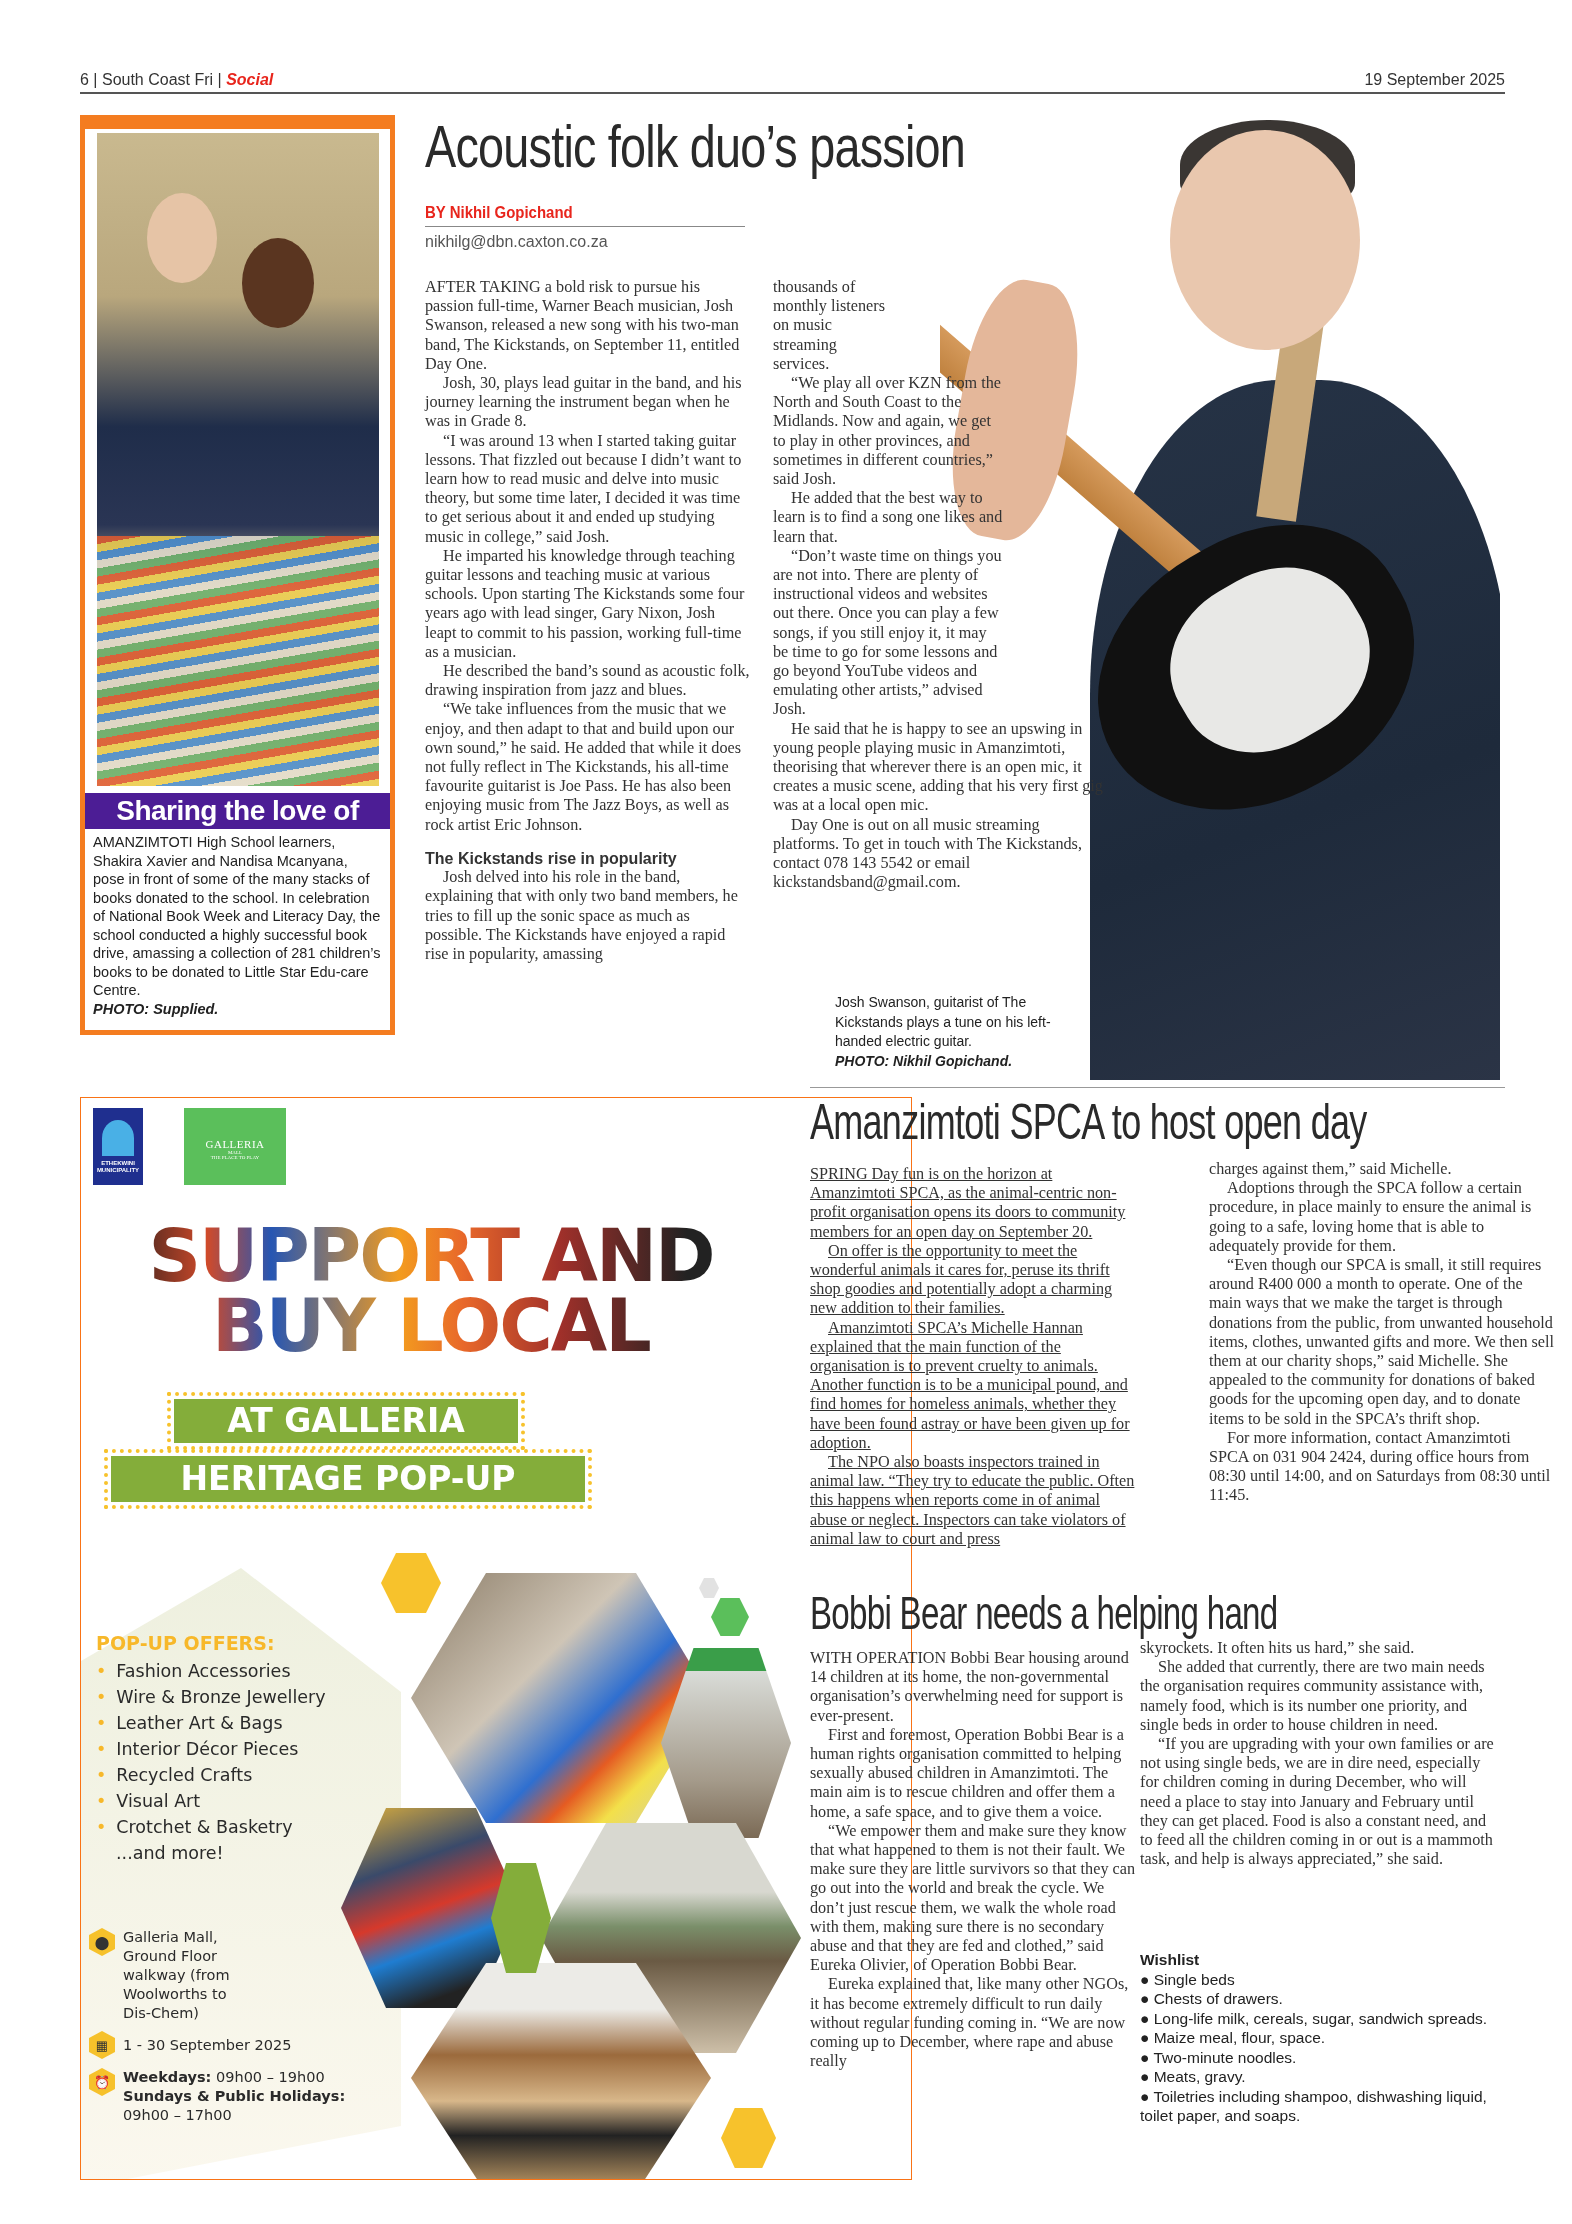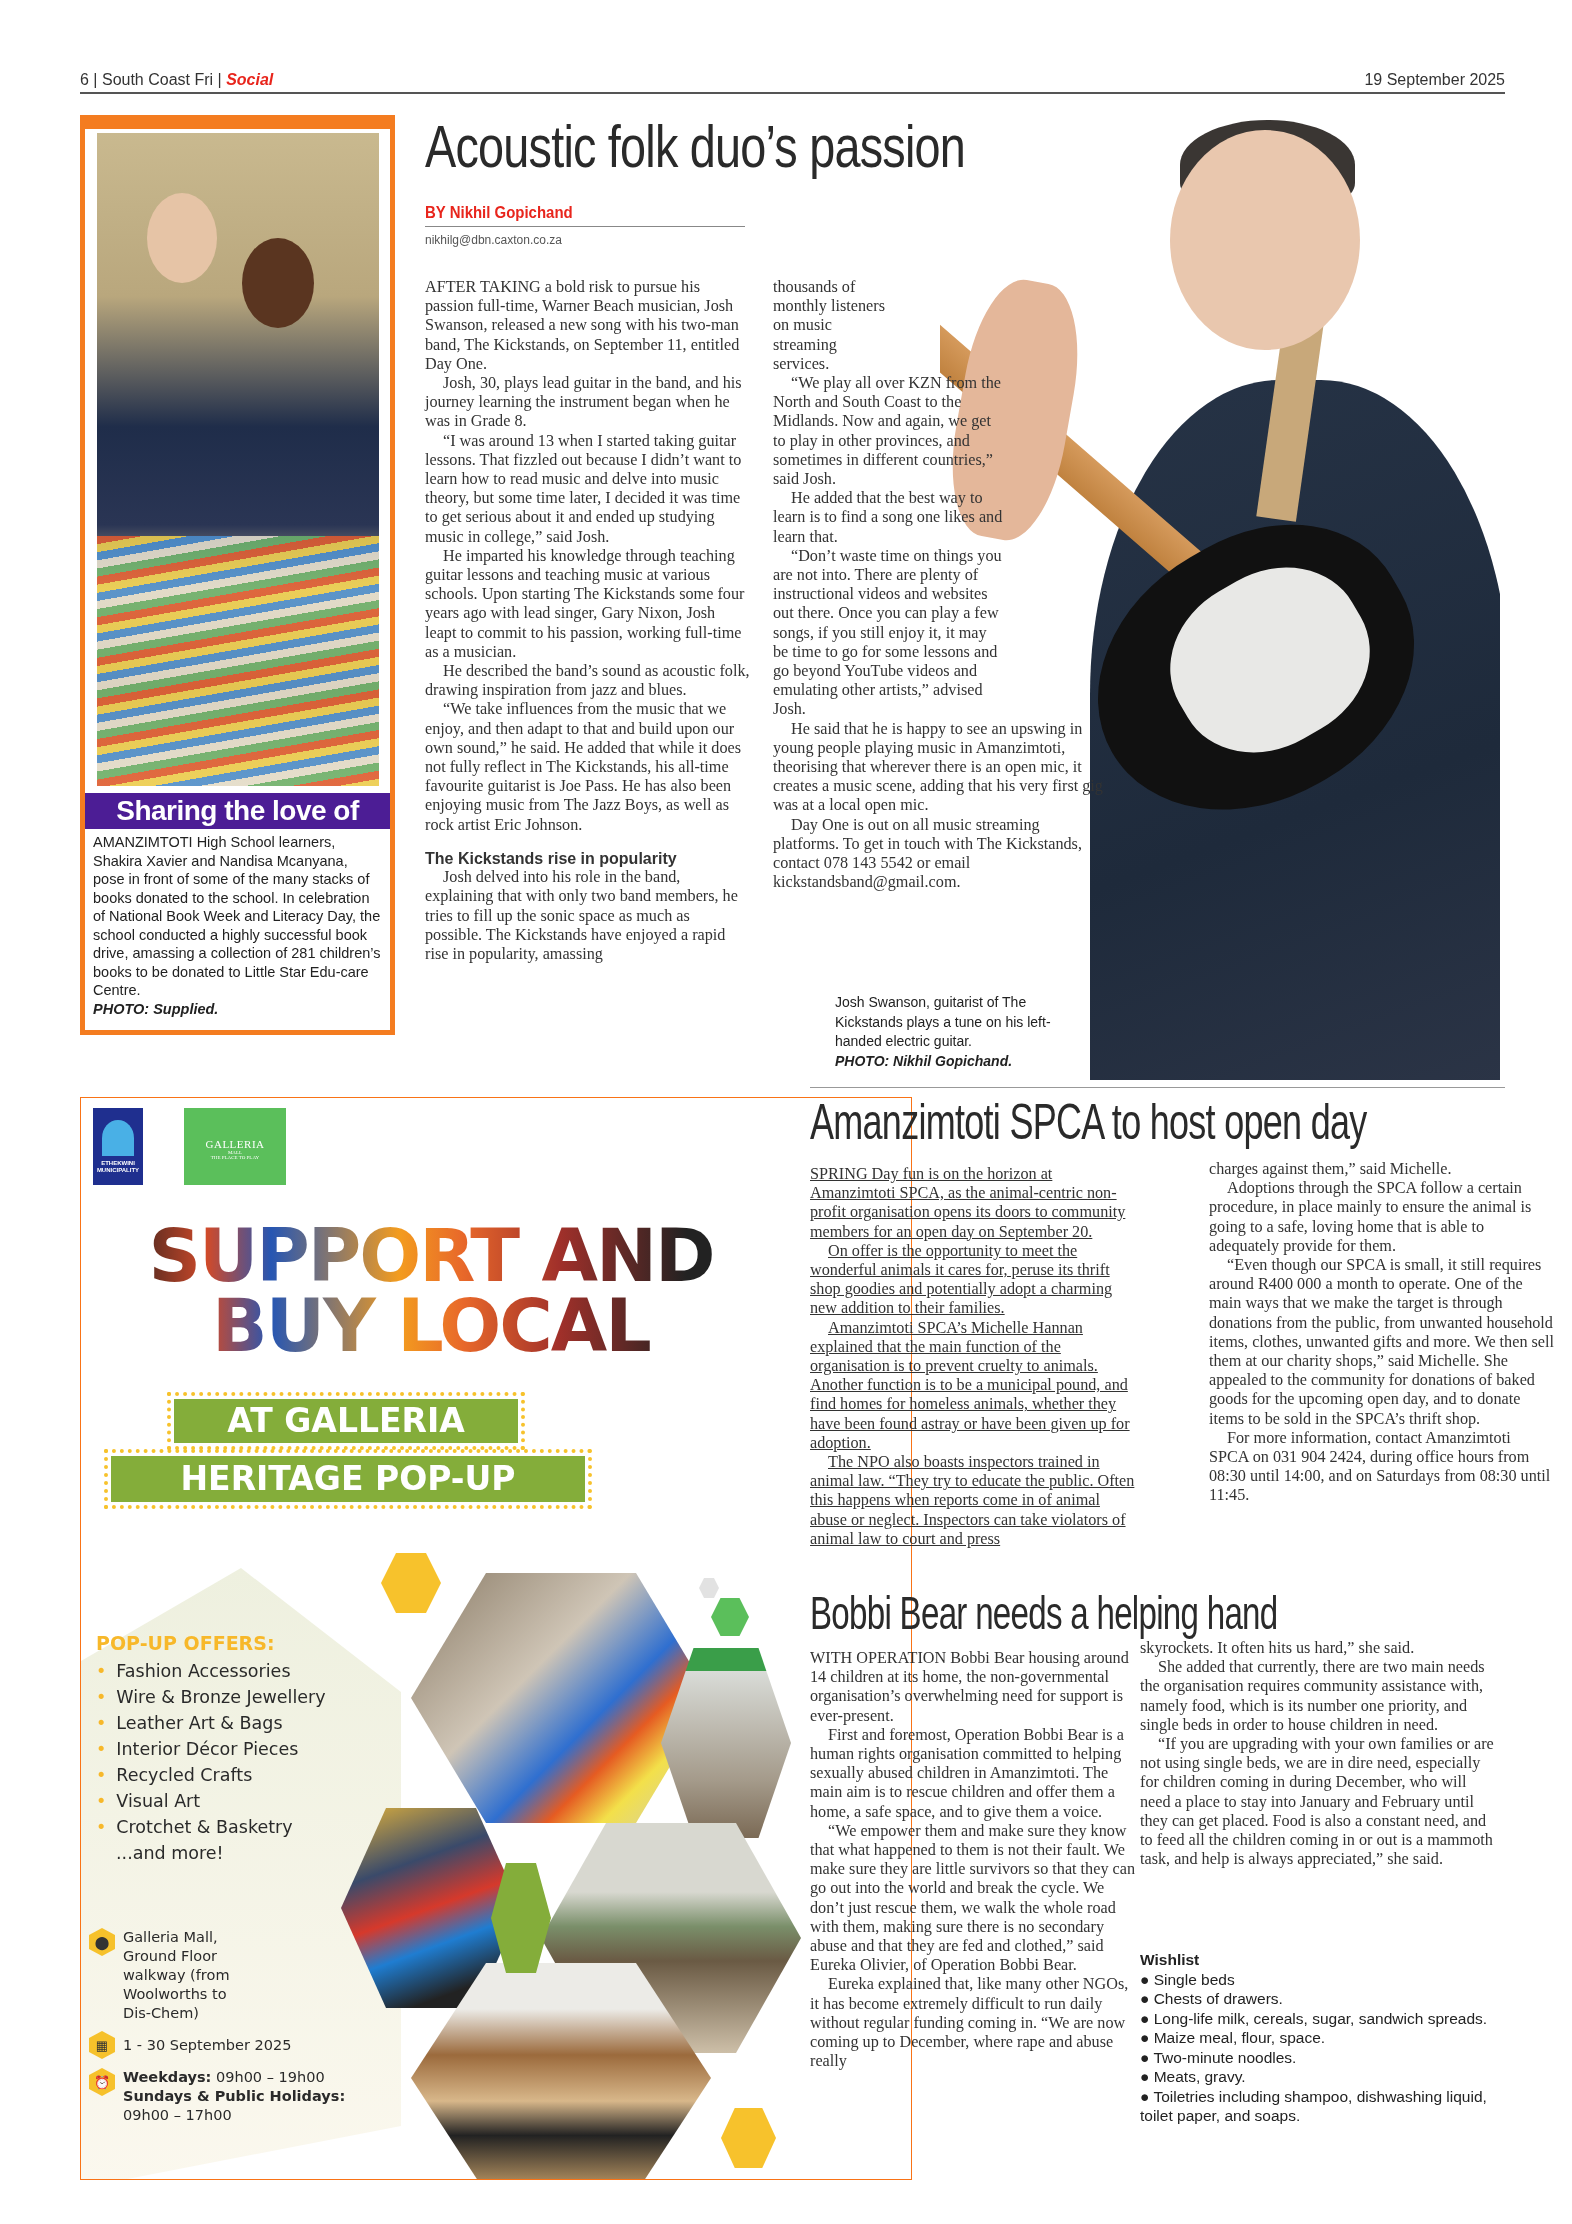--- a/index.html
+++ b/index.html
@@ -18,21 +18,21 @@
   .photo .books { position: absolute; left: 0; bottom: 0; width: 100%; height: 250px; background: repeating-linear-gradient(170deg, #e35a2e 0 8px, #f2d24d 8px 16px, #4a8fd1 16px 24px, #e8e2d0 24px 32px, #6bb36a 32px 40px); opacity: 0.85; }
   .photo-box .caption-title { position: absolute; left: 0; top: 664px; width: 100%; height: 36px; background: #4c1d95; color: #fff; font-family: "Liberation Sans", sans-serif; font-weight: bold; font-size: 28px; letter-spacing: -0.5px; text-align: center; line-height: 36px; }
   .photo-box .caption-body { position: absolute; left: 8px; top: 704px; width: 288px; height: 198px; font-family: "Liberation Sans", sans-serif; font-size: 14.5px; line-height: 18.5px; color: #222; }
   .photo-credit { font-weight: bold; font-style: italic; display: block; }
 
   
   .headline { position: absolute; font-family: "Liberation Sans", sans-serif; font-weight: normal; color: #2a2a2a; letter-spacing: -1px; transform-origin: left top; }
   .h-main { left: 425px; top: 112px; font-size: 60px; transform: scaleX(0.78); white-space: nowrap; }
   .byline { position: absolute; left: 425px; top: 203px; font-family: "Liberation Sans", sans-serif; font-weight: bold; font-size: 17px; color: #e8251c; transform: scaleX(0.88); transform-origin: left; }
   .byline-rule { position: absolute; left: 425px; top: 226px; width: 320px; height: 1px; background: #888; }
-  .email { position: absolute; left: 425px; top: 233px; font-family: "Liberation Sans", sans-serif; font-size: 12px; color: #555; }
+  .email { position: absolute; left: 425px; top: 233px; font-family: "Liberation Sans", sans-serif; font-size: 16px; color: #555; }
 
   .col { position: absolute; font-size: 16.2px; line-height: 19.2px; color: #333; }
   .col p { text-indent: 18px; }
   .col p.first { text-indent: 0; }
   .col .subhead { font-family: "Liberation Sans", sans-serif; font-weight: bold; font-size: 16px; margin-top: 14px; text-indent: 0; }
   .col1 { left: 425px; top: 278px; width: 325px; }
   .col2 { left: 773px; top: 278px; width: 330px; }
 
   .guitar-photo { position: absolute; left: 940px; top: 120px; width: 560px; height: 960px; overflow: hidden; }
   .guitar-photo .neck { position: absolute; left: -40px; top: 170px; width: 460px; height: 36px; background: linear-gradient(#d59a5c, #c0823f); transform: rotate(41deg); transform-origin: left top; border-radius: 6px; }

